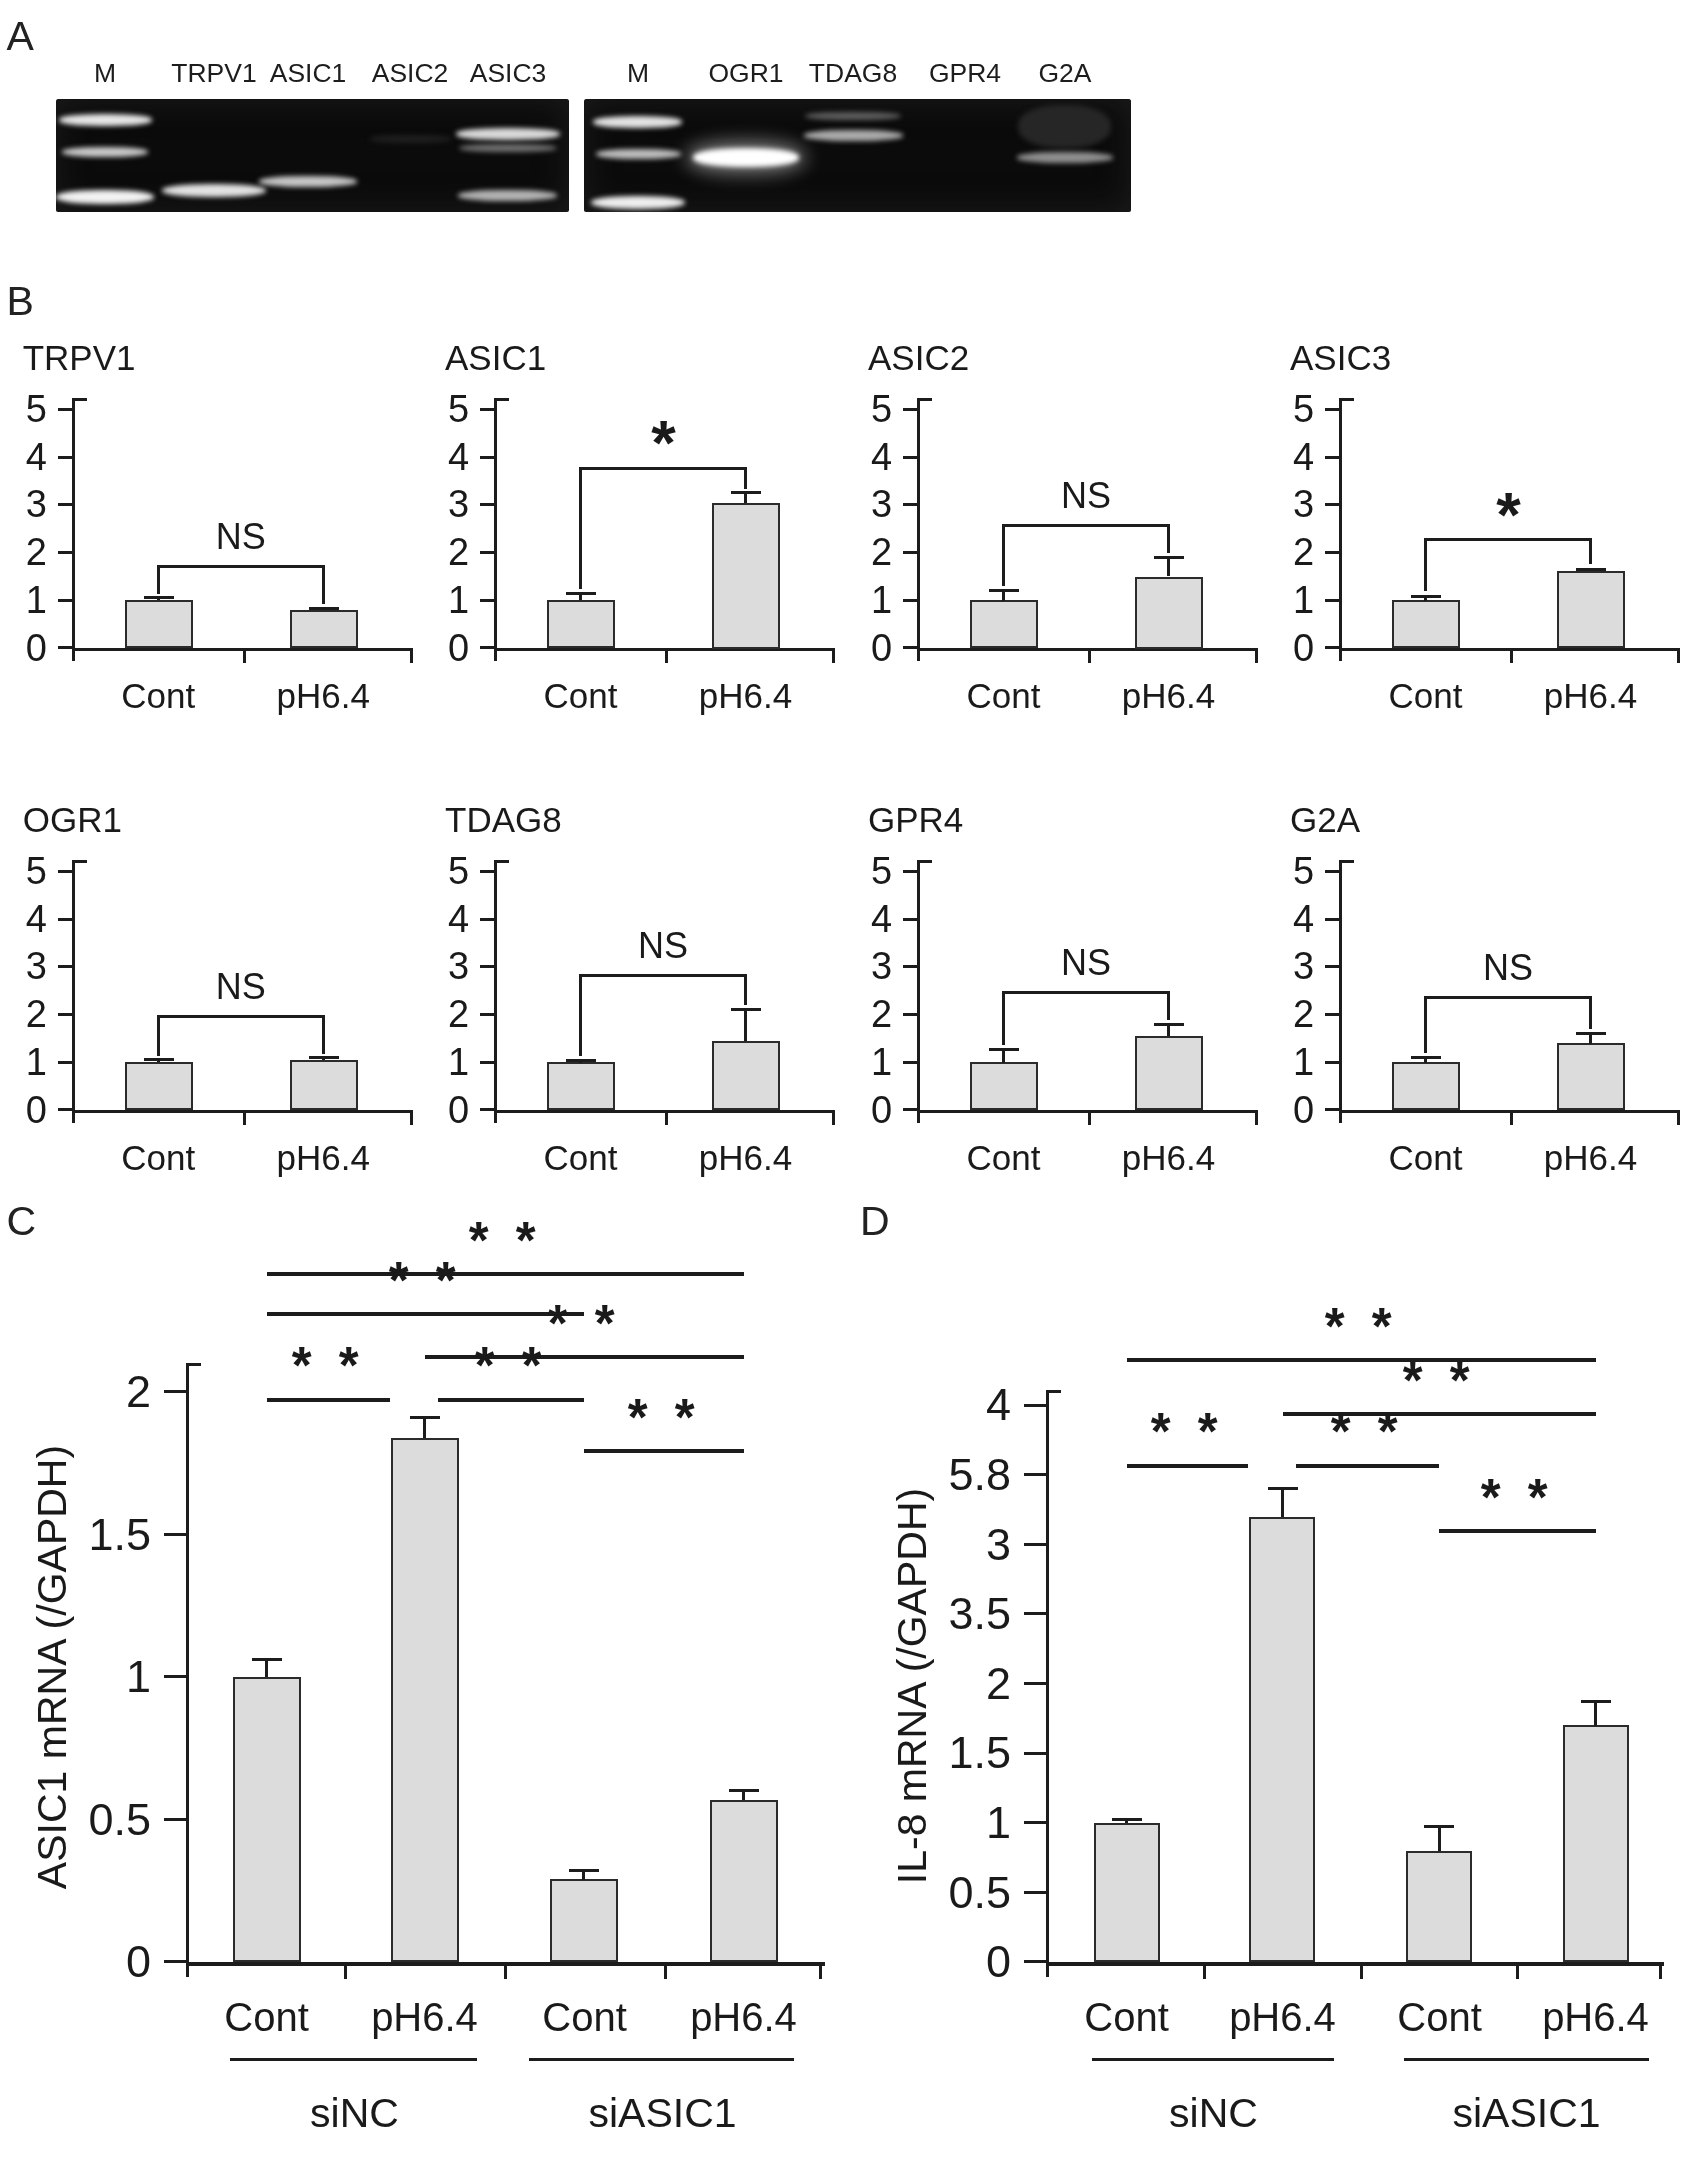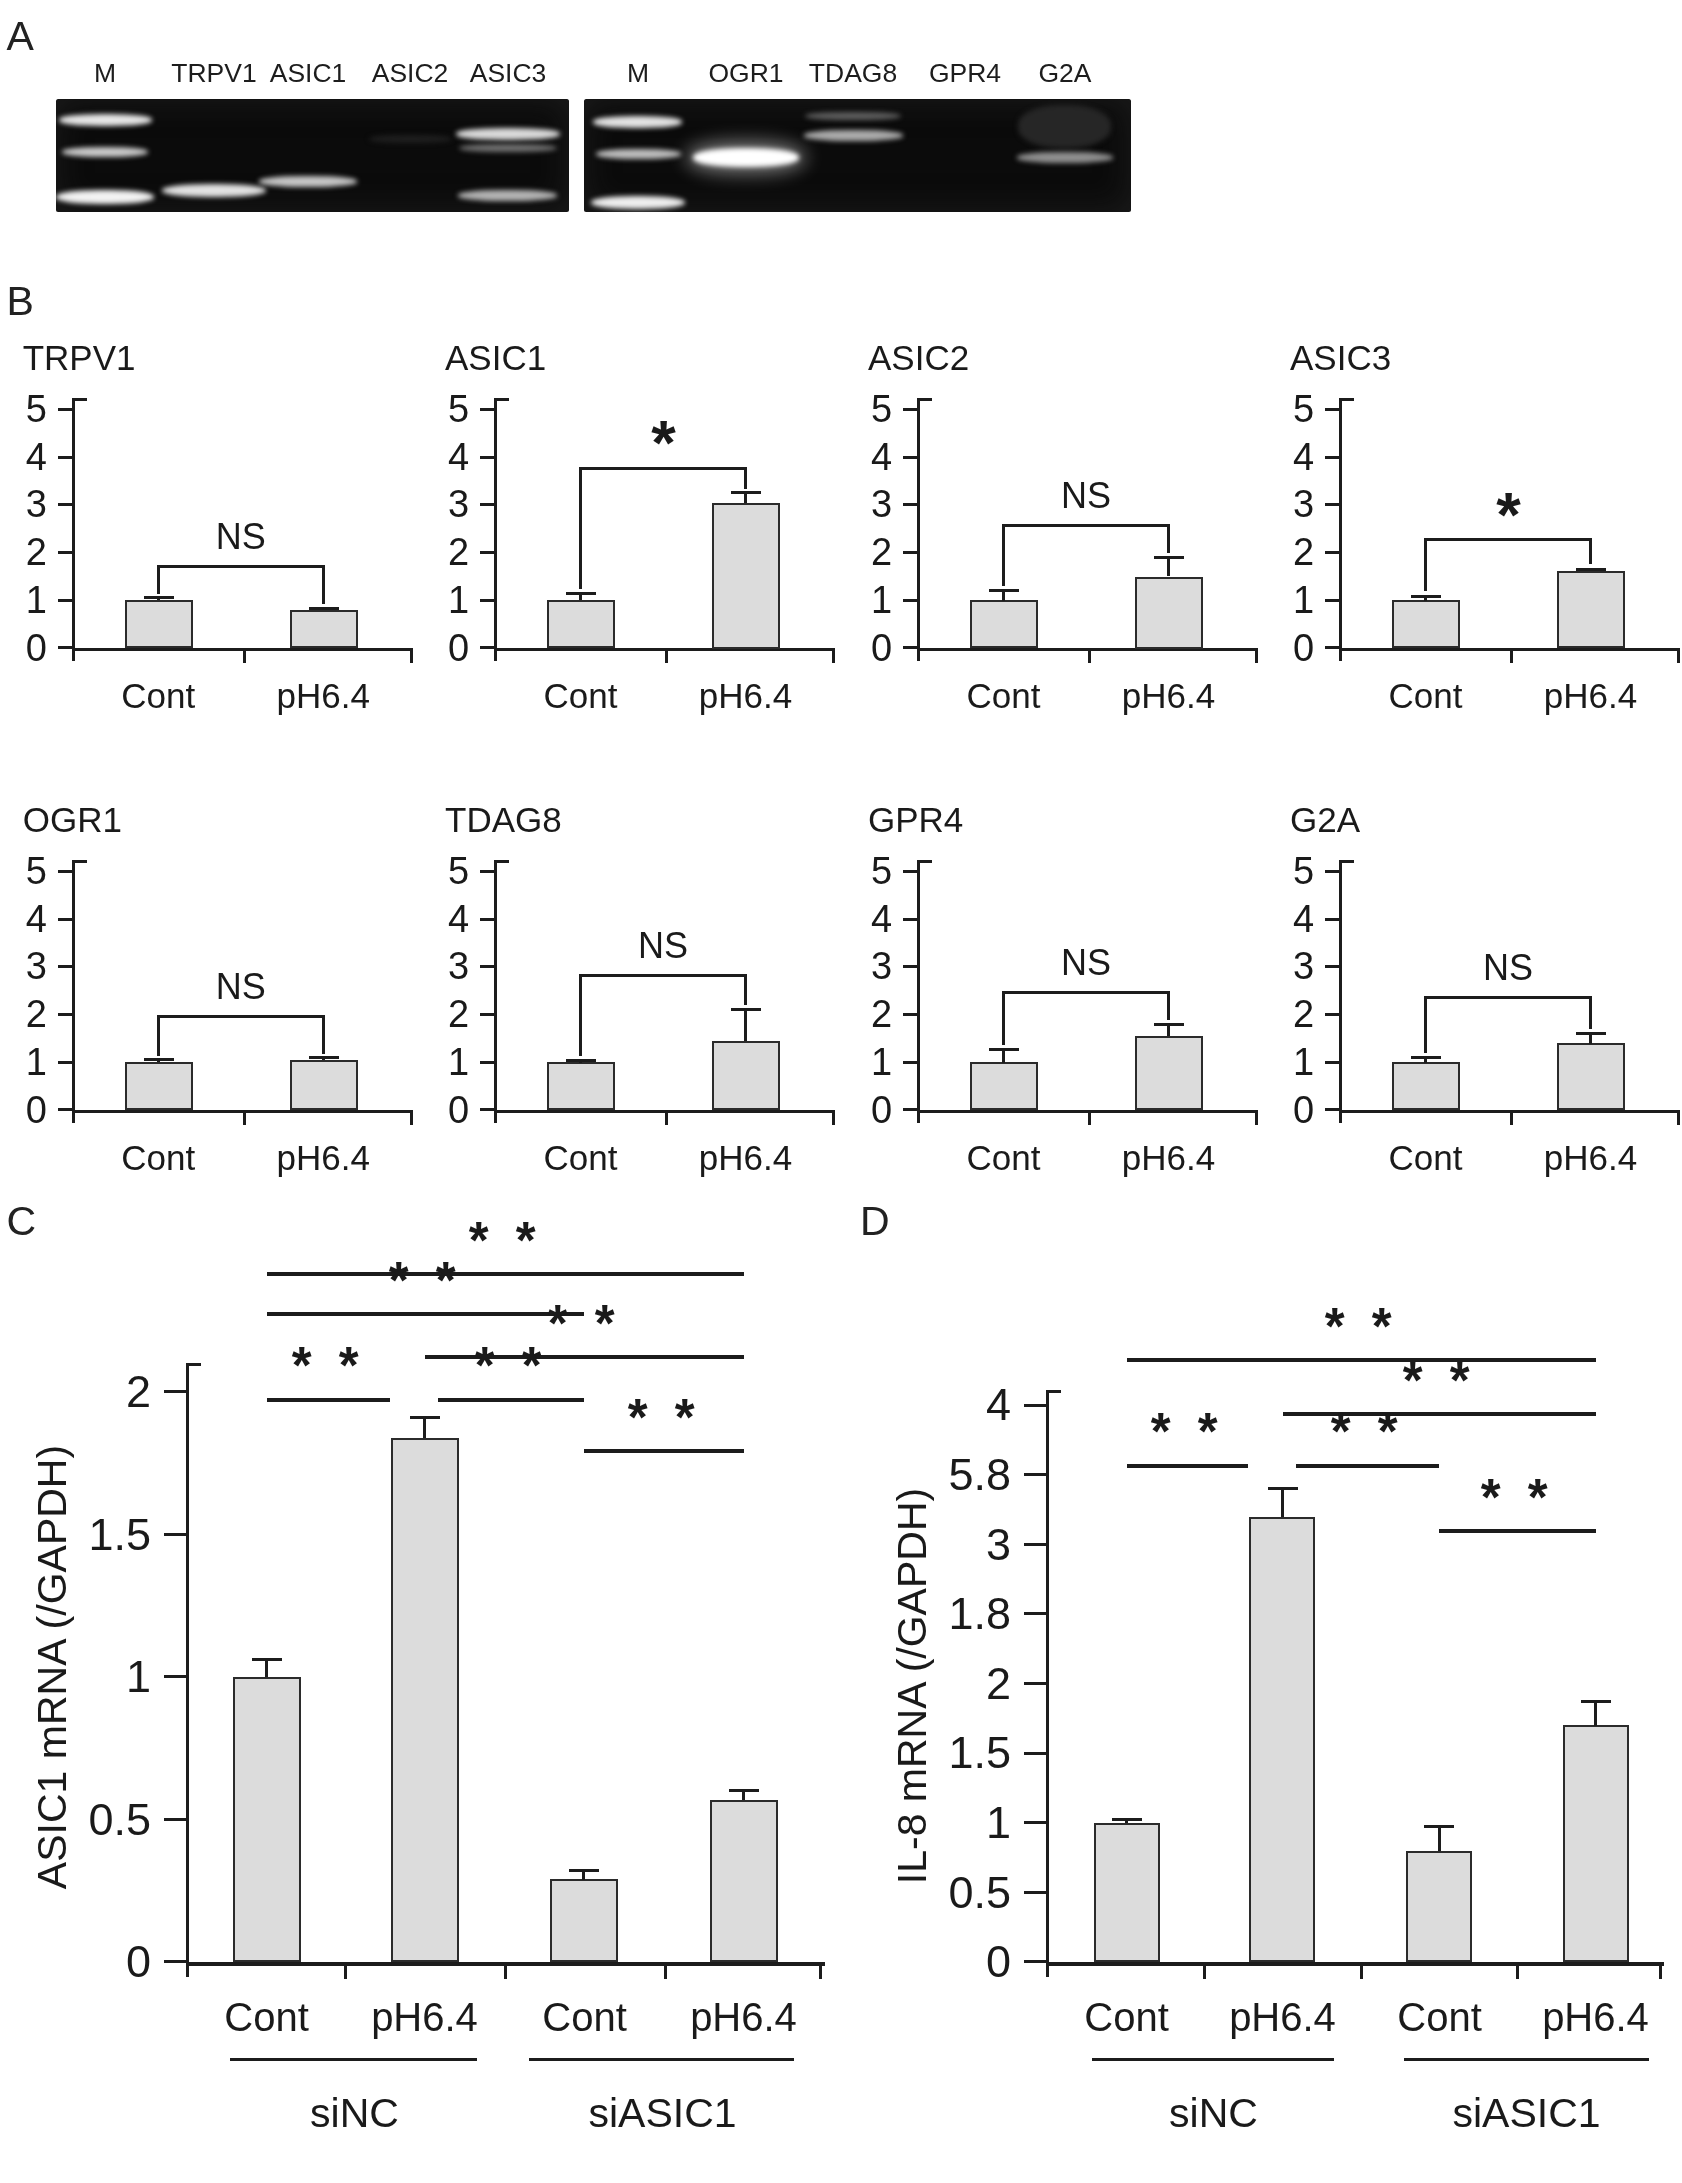--- a/index.html
+++ b/index.html
@@ -375,21 +375,21 @@
         <div class="txt right" style="left: 905px; top: 1937px; width: 106px; height: 50px; font-size: 45px; line-height: 50px;">0</div>
         <div class="line" style="left: 1024px; top: 1891px; width: 21.5px; height: 3.3px;"></div>
         <div class="txt right" style="left: 905px; top: 1868px; width: 106px; height: 50px; font-size: 45px; line-height: 50px;">0.5</div>
         <div class="line" style="left: 1024px; top: 1821px; width: 21.5px; height: 3.3px;"></div>
         <div class="txt right" style="left: 905px; top: 1798px; width: 106px; height: 50px; font-size: 45px; line-height: 50px;">1</div>
         <div class="line" style="left: 1024px; top: 1752px; width: 21.5px; height: 3.3px;"></div>
         <div class="txt right" style="left: 905px; top: 1728px; width: 106px; height: 50px; font-size: 45px; line-height: 50px;">1.5</div>
         <div class="line" style="left: 1024px; top: 1682px; width: 21.5px; height: 3.3px;"></div>
         <div class="txt right" style="left: 905px; top: 1659px; width: 106px; height: 50px; font-size: 45px; line-height: 50px;">2</div>
         <div class="line" style="left: 1024px; top: 1612px; width: 21.5px; height: 3.3px;"></div>
-        <div class="txt right" style="left: 905px; top: 1589px; width: 106px; height: 50px; font-size: 45px; line-height: 50px;">1.8</div>
+        <div class="txt right" style="left: 905px; top: 1589px; width: 106px; height: 50px; font-size: 45px; line-height: 50px;">3.5</div>
         <div class="line" style="left: 1024px; top: 1543px; width: 21.5px; height: 3.3px;"></div>
         <div class="txt right" style="left: 905px; top: 1520px; width: 106px; height: 50px; font-size: 45px; line-height: 50px;">3</div>
         <div class="line" style="left: 1024px; top: 1473px; width: 21.5px; height: 3.3px;"></div>
         <div class="txt right" style="left: 905px; top: 1450px; width: 106px; height: 50px; font-size: 45px; line-height: 50px;">5.8</div>
         <div class="line" style="left: 1024px; top: 1404px; width: 21.5px; height: 3.3px;"></div>
         <div class="txt right" style="left: 905px; top: 1380px; width: 106px; height: 50px; font-size: 45px; line-height: 50px;">4</div>
         <div class="line" style="left: 1046px; top: 1962px; width: 618px; height: 4.1px;"></div>
         <div class="line" style="left: 1203px; top: 1966px; width: 3.3px; height: 13.3px;"></div>
         <div class="line" style="left: 1360px; top: 1966px; width: 3.3px; height: 13.3px;"></div>
         <div class="line" style="left: 1516px; top: 1966px; width: 3.3px; height: 13.3px;"></div>

